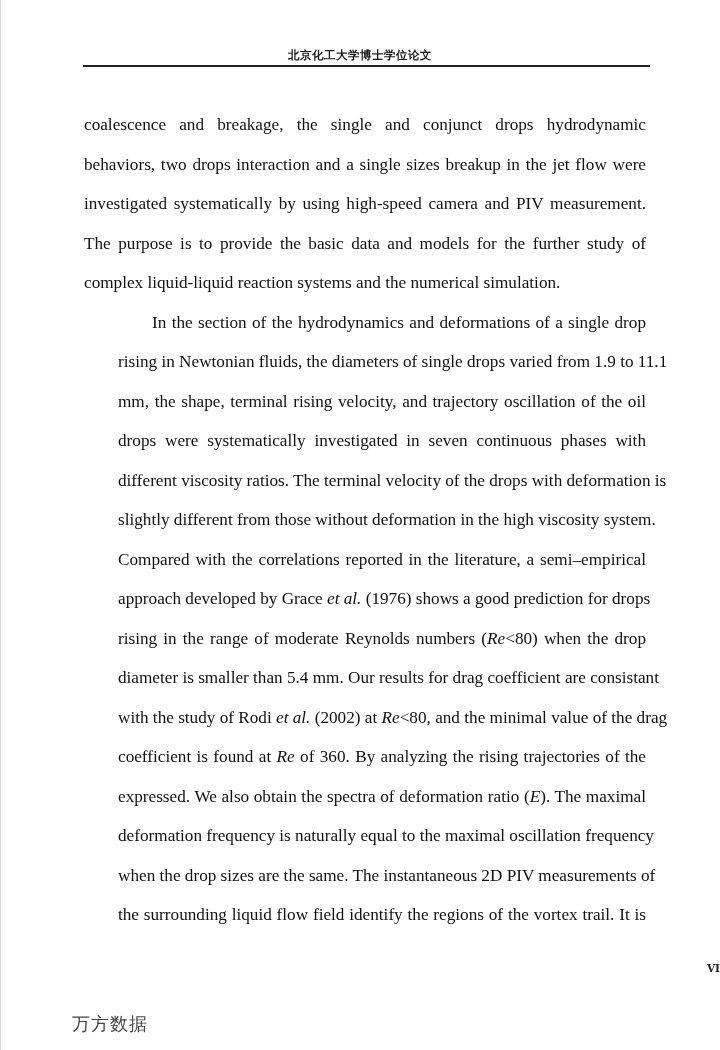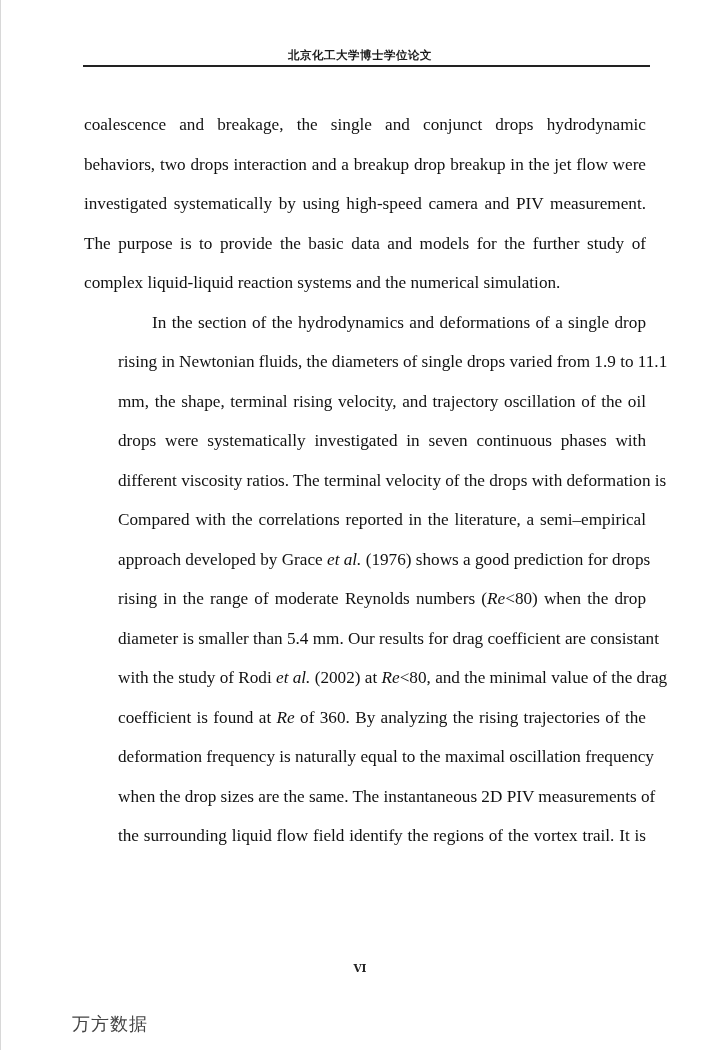--- a/index.html
+++ b/index.html
@@ -23,56 +23,58 @@
   .body-text {
     position: absolute; left: 84px; top: 105px; width: 562px;
     font-size: 17.2px; line-height: 39.5px;
   }
   .para { margin: 0; text-align: justify; }
   .para.indent { text-indent: 34px; }
   .line { display: block; text-align: justify; text-align-last: justify; white-space: nowrap; }
   .line.last { text-align-last: left; }
   em { }
   .page-number {
-    position: absolute; top: 962px; left: 0; width: 720px; text-align: center;
+    position: absolute; top: 962px; left: 0; width: 720px; text-align: right;
     font-family: "DejaVu Serif", serif; font-size: 10.5px; font-weight: bold; color: #222;
   }
   .watermark {
     position: absolute; top: 1012px; left: 72px;
     font-family: "DejaVu Sans", sans-serif; font-size: 18px; color: #444; letter-spacing: 1px;
   }
 </style>
 </head>
 <body>
 
 <div class="page-edge"></div>
 
 <div class="header-title">北京化工大学博士学位论文</div>
 <div class="header-rule"></div>
 
 <div class="body-text" id="body-text">
     <div class="para">
       <span class="line">coalescence and breakage, the single and conjunct drops hydrodynamic</span>
-      <span class="line">behaviors, two drops interaction and a breakup drop breakup in the jet flow were</span>
+      <span class="line">behaviors, two drops interaction and a single sizes breakup in the jet flow were</span>
       <span class="line">investigated systematically by using high-speed camera and PIV measurement.</span>
       <span class="line">The purpose is to provide the basic data and models for the further study of</span>
       <span class="line last">complex liquid-liquid reaction systems and the numerical simulation.</span>
     </div>
     <div class="para indent">
       <span class="line" style="padding-left: 34px;">In the section of the hydrodynamics and deformations of a single drop</span>
       <span class="line">rising in Newtonian fluids, the diameters of single drops varied from 1.9 to 11.1</span>
       <span class="line">mm, the shape, terminal rising velocity, and trajectory oscillation of the oil</span>
       <span class="line">drops were systematically investigated in seven continuous phases with</span>
       <span class="line">different viscosity ratios. The terminal velocity of the drops with deformation is</span>
+      <span class="line">slightly different from those without deformation in the high viscosity system.</span>
       <span class="line">Compared with the correlations reported in the literature, a semi–empirical</span>
       <span class="line">approach developed by Grace <em>et al.</em> (1976) shows a good prediction for drops</span>
       <span class="line">rising in the range of moderate Reynolds numbers (<em>Re</em>&lt;80) when the drop</span>
       <span class="line">diameter is smaller than 5.4 mm. Our results for drag coefficient are consistant</span>
       <span class="line">with the study of Rodi <em>et al.</em> (2002) at <em>Re</em>&lt;80, and the minimal value of the drag</span>
       <span class="line">coefficient is found at <em>Re</em> of 360. By analyzing the rising trajectories of the</span>
+      <span class="line">expressed. We also obtain the spectra of deformation ratio (<em>E</em>). The maximal</span>
       <span class="line">deformation frequency is naturally equal to the maximal oscillation frequency</span>
       <span class="line">when the drop sizes are the same. The instantaneous 2D PIV measurements of</span>
       <span class="line">the surrounding liquid flow field identify the regions of the vortex trail. It is</span>
     </div>
   </div>
 
 <div class="page-number">VI</div>
 <div class="watermark">万方数据</div>
 
 </body></html>

